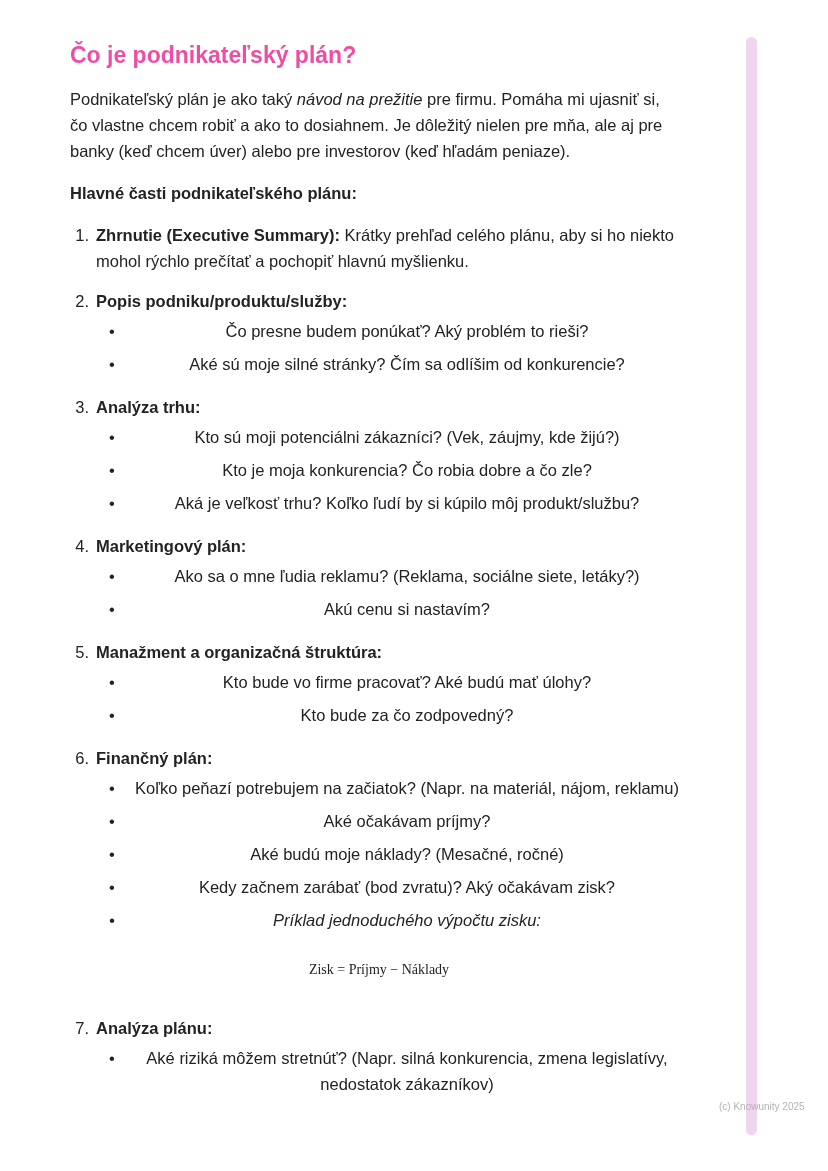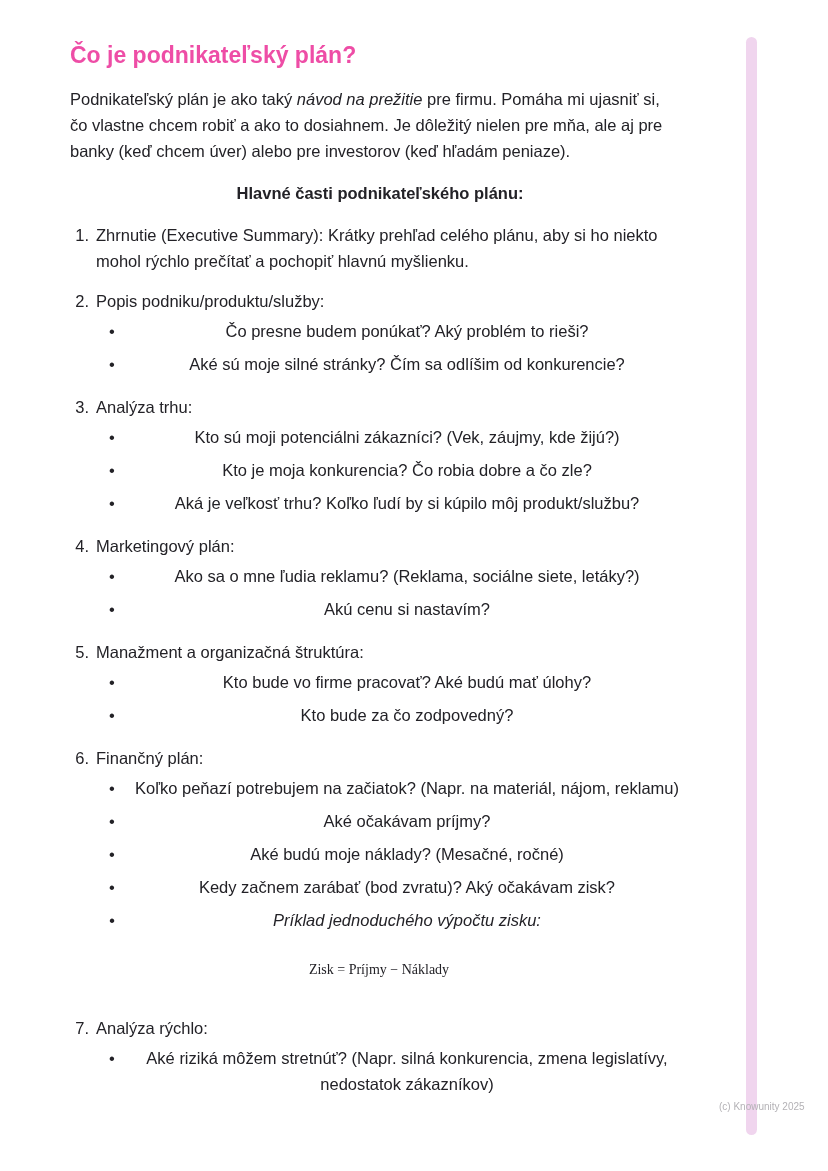--- a/index.html
+++ b/index.html
@@ -26,33 +26,32 @@
     line-height: 30px;
     font-weight: 700;
     color: #ee4da6;
     margin: 0 0 16px 0;
   }
   .intro { margin: 0 16px 16px 0; }
   .intro em { font-style: italic; }
   .section-heading {
     font-weight: 700;
     margin: 0 0 16px 0;
-    text-align: center;
   }
   .list { margin: 0; }
   .item { display: flex; margin-bottom: 10px; }
   .num {
     flex: none;
     width: 19px;
     margin-right: 7px;
     text-align: right;
   }
   .body { flex: 1 1 auto; min-width: 0; }
   .head { margin: 0 0 4px 0; }
-  .head strong { font-weight: 400; margin-top: 23px; }
+  .head strong { font-weight: 700; margin-top: 23px; }
   .bullet {
     position: relative;
     padding-left: 28px;
     margin-bottom: 7px;
     text-align: center;
   }
   .bullet::before {
     content: "\2022";
     position: absolute;
     left: 13px;
@@ -153,21 +152,21 @@
           <div class="bullet"><span>Aké budú moje náklady? (Mesačné, ročné)</span></div>
           <div class="bullet"><span>Kedy začnem zarábať (bod zvratu)? Aký očakávam zisk?</span></div>
           <div class="bullet bullet-italic"><em>Príklad jednoduchého výpočtu zisku:</em></div>
           <div class="formula">Zisk = Príjmy − Náklady</div>
         </div>
       </div>
 
       <div class="item">
         <span class="num">7.</span>
         <div class="body">
-          <p class="head"><strong>Analýza rýchlo:</strong></p>
+          <p class="head"><strong>Analýza plánu:</strong></p>
           <div class="bullet"><span>Aké riziká môžem stretnúť? (Napr. silná konkurencia, zmena legislatívy, nedostatok zákazníkov)</span></div>
         </div>
       </div>
 
     </div>
   </div>
 
   <div class="accent-bar"></div>
   <div class="footer">(c) Knowunity 2025</div>
 </div>

